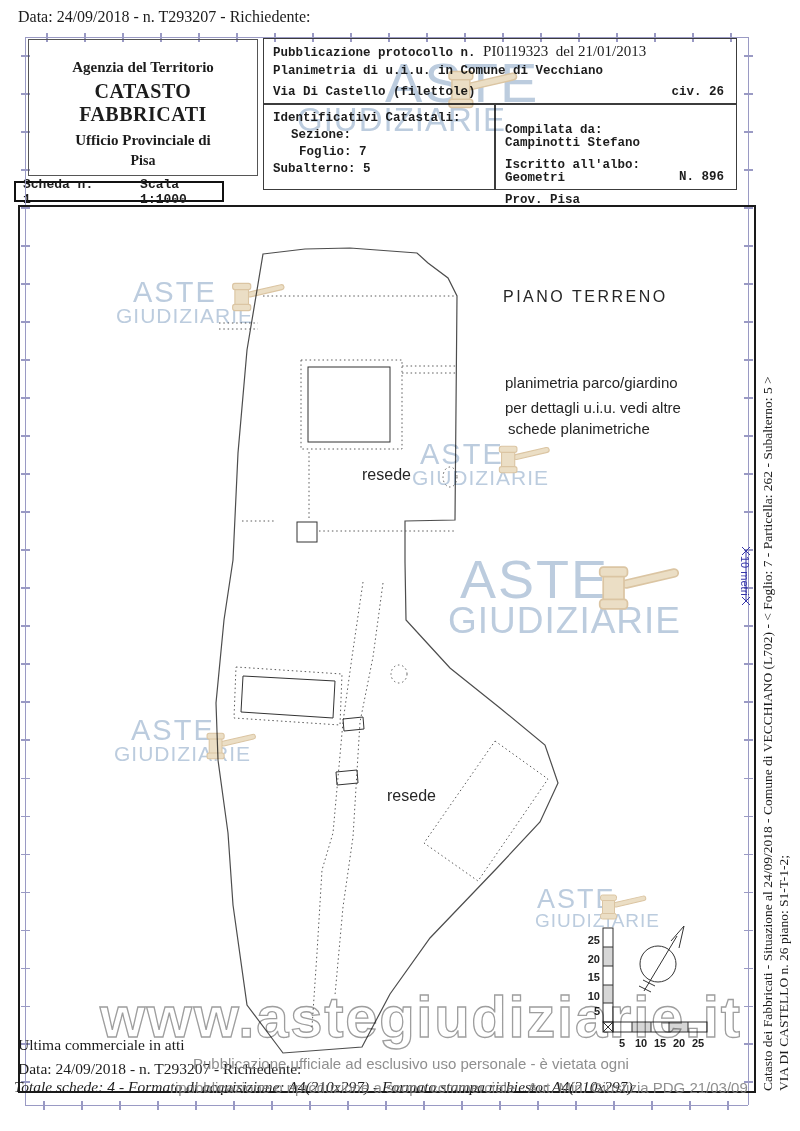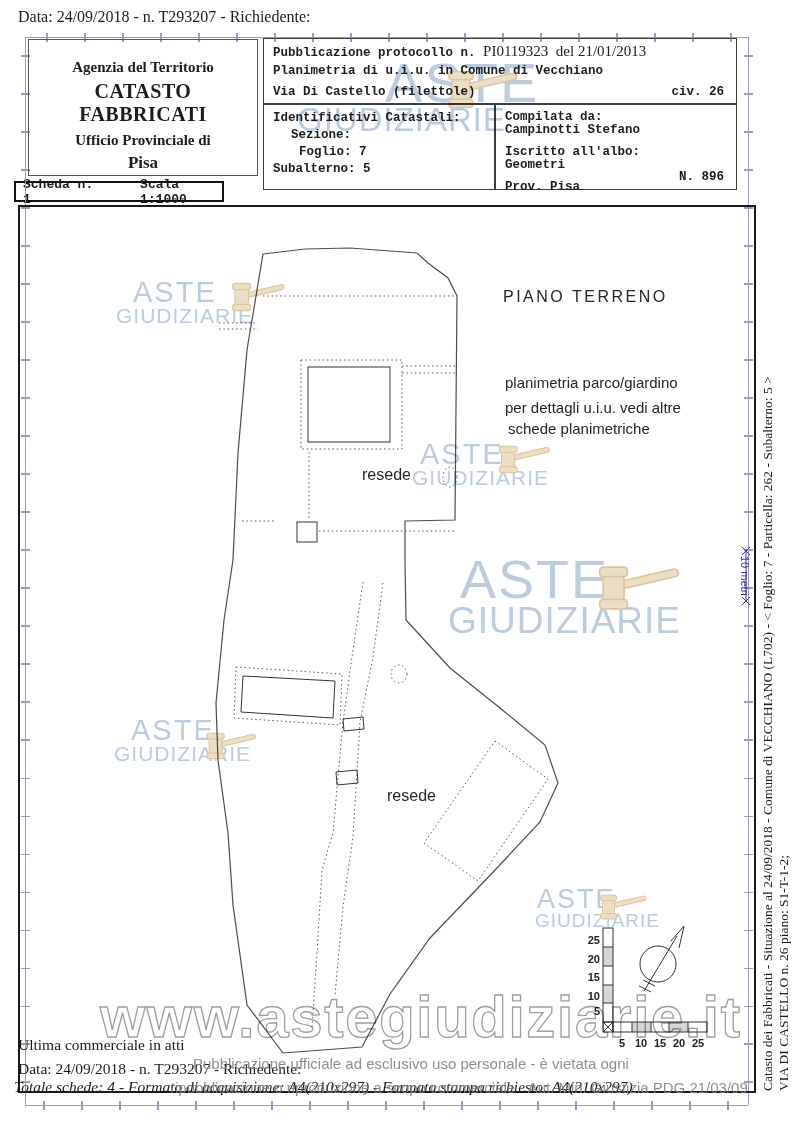--- a/index.html
+++ b/index.html
@@ -19,21 +19,21 @@
   .main-frame{position:absolute;border:2px solid #1a1a1a;box-sizing:border-box;z-index:2;}
   .scheda{border:2px solid #111;background:#fff;font-family:"Liberation Mono",monospace;
           font-weight:bold;font-size:13px;display:flex;align-items:center;}
   .mono{font-family:"Liberation Mono",monospace;font-weight:bold;}
 
   .top-line{font-family:"Liberation Serif",serif;font-size:16px;z-index:4;}
 
   .agency-l1{font-weight:bold;font-size:15px;margin-top:19px;}
   .agency-l2{font-weight:bold;font-size:20px;margin-top:4px;letter-spacing:.5px;}
   .agency-l3{font-weight:bold;font-size:15px;margin-top:6px;}
-  .agency-l4{font-weight:bold;font-size:17px;margin-top:4px;}
+  .agency-l4{font-weight:bold;font-size:14px;margin-top:4px;}
 
   .decl-row{position:absolute;left:9px;font-size:12.5px;white-space:pre;}
   .stamp{font-family:"Liberation Serif",serif;font-weight:normal;font-size:15px;white-space:pre;}
   .ident-row{font-size:12.5px;line-height:17px;white-space:pre;}
 
   .plan-label{position:absolute;z-index:4;color:#262626;}
 
   .footer-line{position:absolute;font-family:"Liberation Serif",serif;font-size:15.5px;z-index:4;}
   .disc{position:absolute;color:rgba(128,128,128,.88);font-size:15px;z-index:6;white-space:nowrap;}
 
@@ -89,21 +89,21 @@
     <div class="decl-row" style="left:auto;right:12px;top:46px;">civ. 26</div>
   </div>
 
   <div class="box mono" style="left:263px;top:104px;width:232px;height:86px;padding:5px 0 0 9px;">
     <div class="ident-row">Identificativi Catastali:</div>
     <div class="ident-row" style="padding-left:18px;">Sezione:</div>
     <div class="ident-row" style="padding-left:26px;">Foglio: 7</div>
     <div class="ident-row">Subalterno: 5</div>
   </div>
 
-  <div class="box mono" style="left:495px;top:104px;width:242px;height:86px;padding:4px 0 0 9px;">
+  <div class="box mono" style="left:495px;top:104px;width:242px;height:86px;padding:17px 0 0 9px;">
     <div class="ident-row" style="line-height:13px;margin-top:2px;">Compilata da:</div>
     <div class="ident-row" style="line-height:13px;">Campinotti Stefano</div>
     <div class="ident-row" style="line-height:13px;margin-top:9px;">Iscritto all'albo:</div>
     <div class="ident-row" style="line-height:13px;">Geometri</div>
     <div class="ident-row" style="line-height:13px;margin-top:9px;">Prov. Pisa</div>
     <div class="ident-row" style="position:absolute;right:12px;bottom:5px;line-height:13px;">N. 896</div>
   </div>
 
   <div class="main-frame" style="left:18px;top:205px;width:738px;height:888px;"></div>
 

